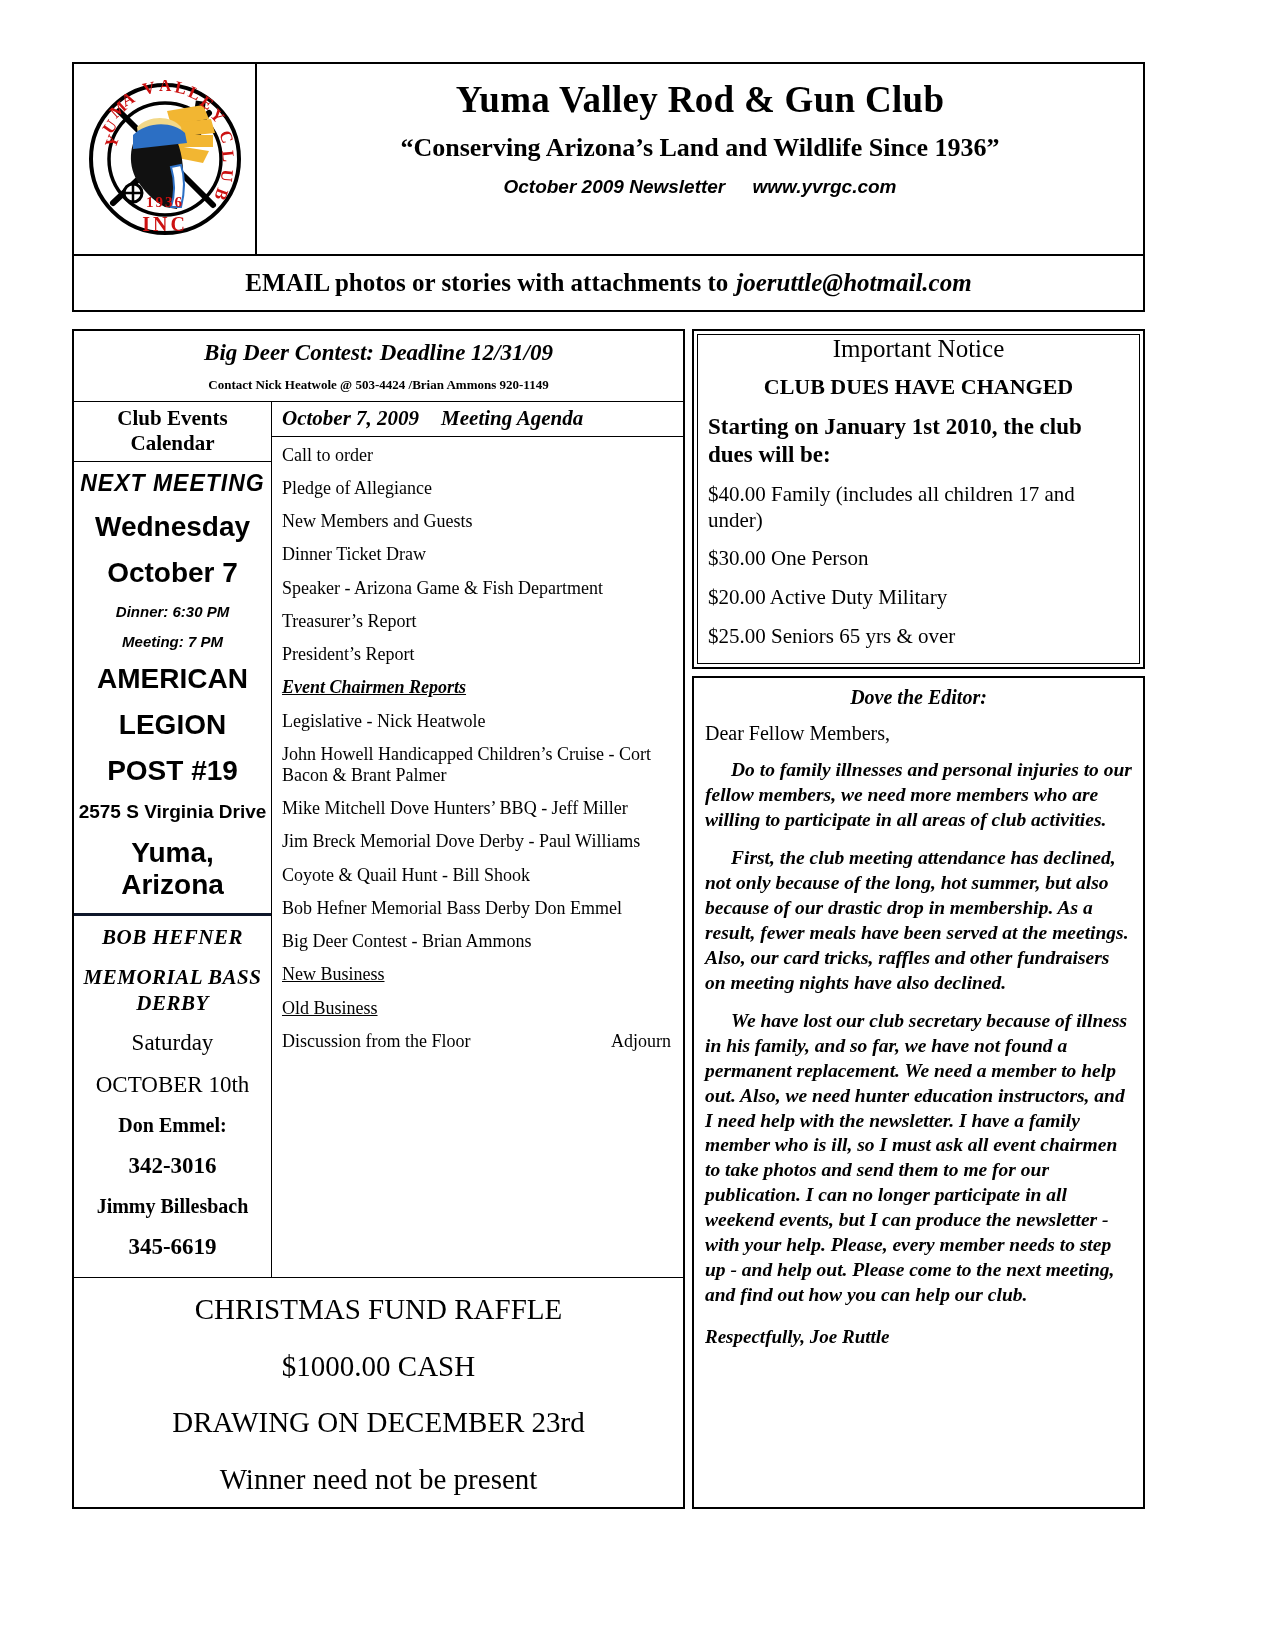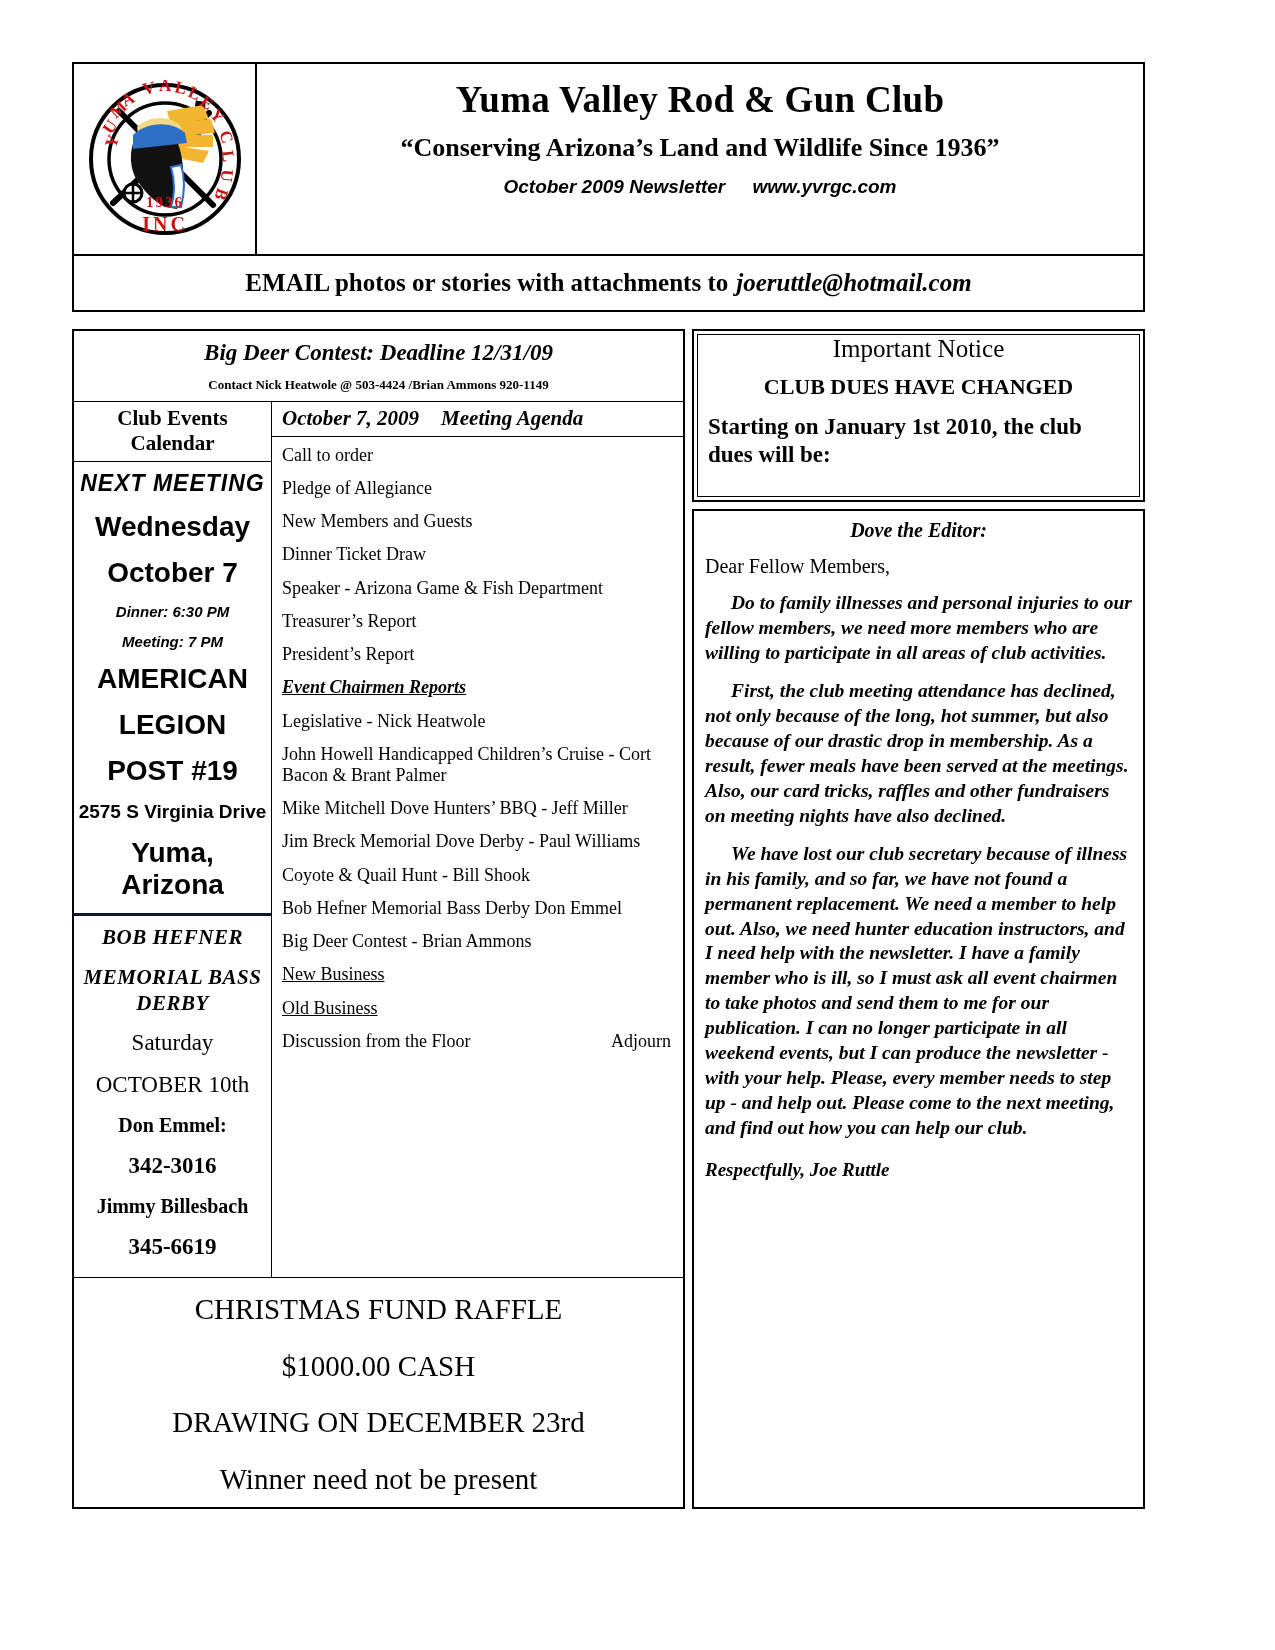--- a/index.html
+++ b/index.html
@@ -454,20 +454,26 @@
 
     </div>
 
     <div class="right-col">
 
       <div class="notice-box">
         <div class="notice-inner">
           <div class="notice-title">Important Notice</div>
           <div class="notice-sub">CLUB DUES HAVE CHANGED</div>
           <div class="notice-lead">Starting on January 1st 2010, the club dues will be:</div>
+          <div id="notice-items">
+              <div class="notice-item">$40.00 Family (includes all children 17 and under)</div>
+              <div class="notice-item">$30.00 One Person</div>
+              <div class="notice-item">$20.00 Active Duty Military</div>
+              <div class="notice-item last">$25.00 Seniors 65 yrs &amp; over</div>
+            </div>
         </div>
       </div>
 
       <div class="editor-box">
         <div class="editor-title">Dove the Editor:</div>
         <div class="editor-greet">Dear Fellow Members,</div>
         <div id="editor-paras">
             <div class="editor-para">Do to family illnesses and personal injuries to our fellow members, we need  more members who are willing to participate in all areas of club activities.</div>
             <div class="editor-para">First, the club meeting attendance has declined, not only because of the long, hot summer, but also because of our drastic drop in membership.  As a result, fewer meals have been served at the meetings.  Also, our card tricks, raffles and other fundraisers on meeting nights have also declined.</div>
             <div class="editor-para">We have lost our club secretary because of illness in his family, and so far, we have not found a permanent replacement.  We need a member to help out.  Also, we need hunter education instructors, and I need help with the newsletter.  I have a family member who is ill, so I must ask all event chairmen to take photos and send them to me for our publication. I can no longer participate in all weekend events, but I can produce the newsletter - with your help.  Please, every member needs to step up - and help out.  Please come to the next meeting, and find out how you can help our club.</div>

